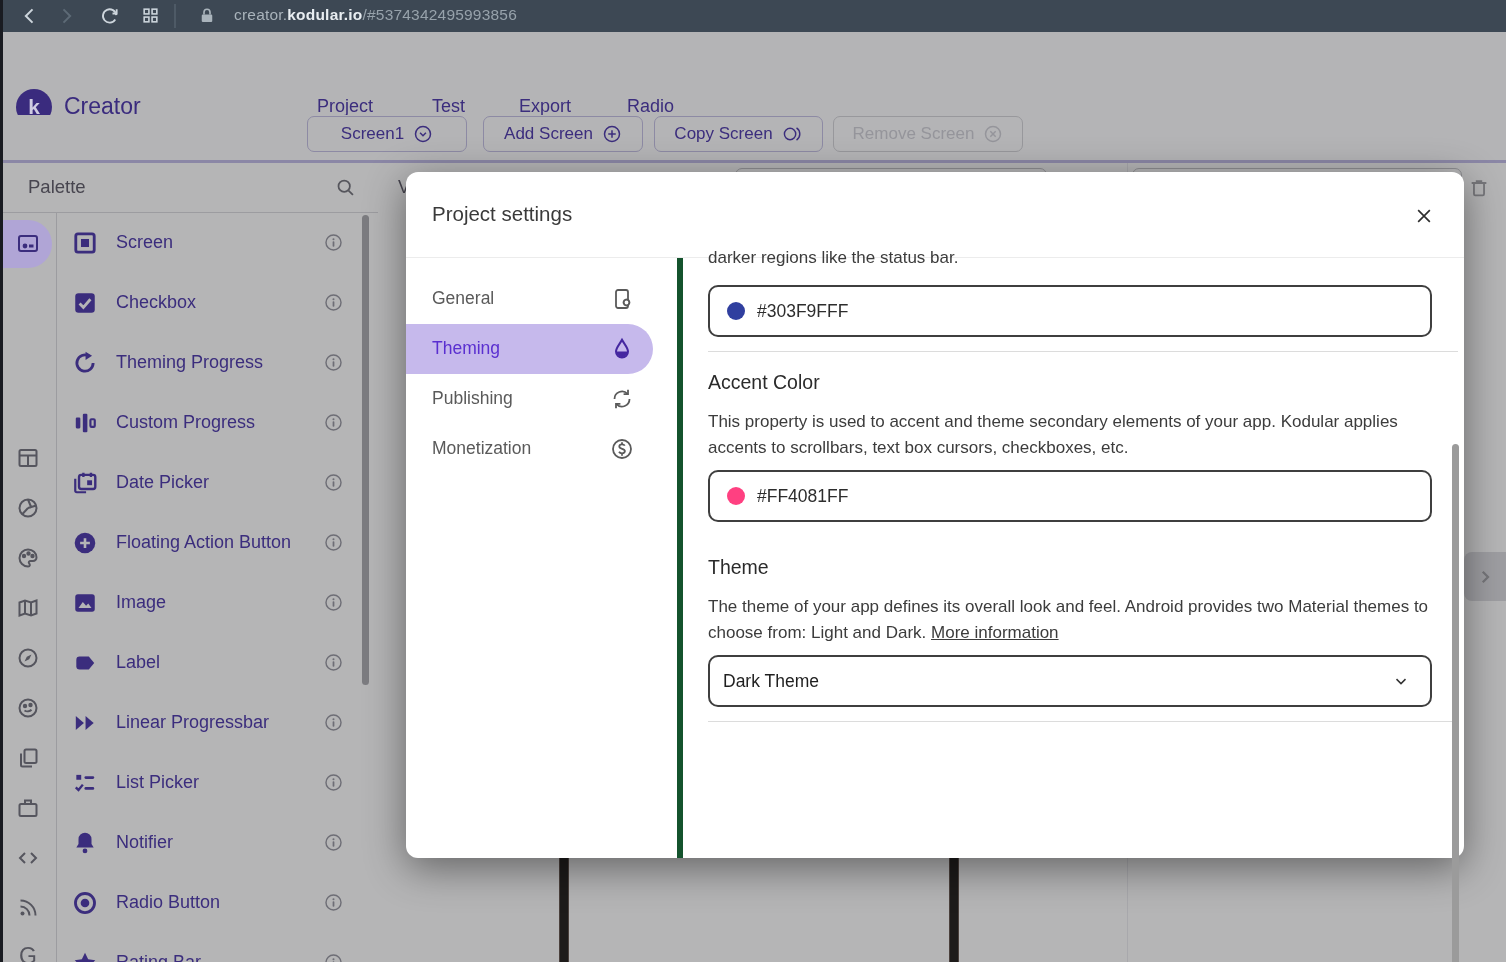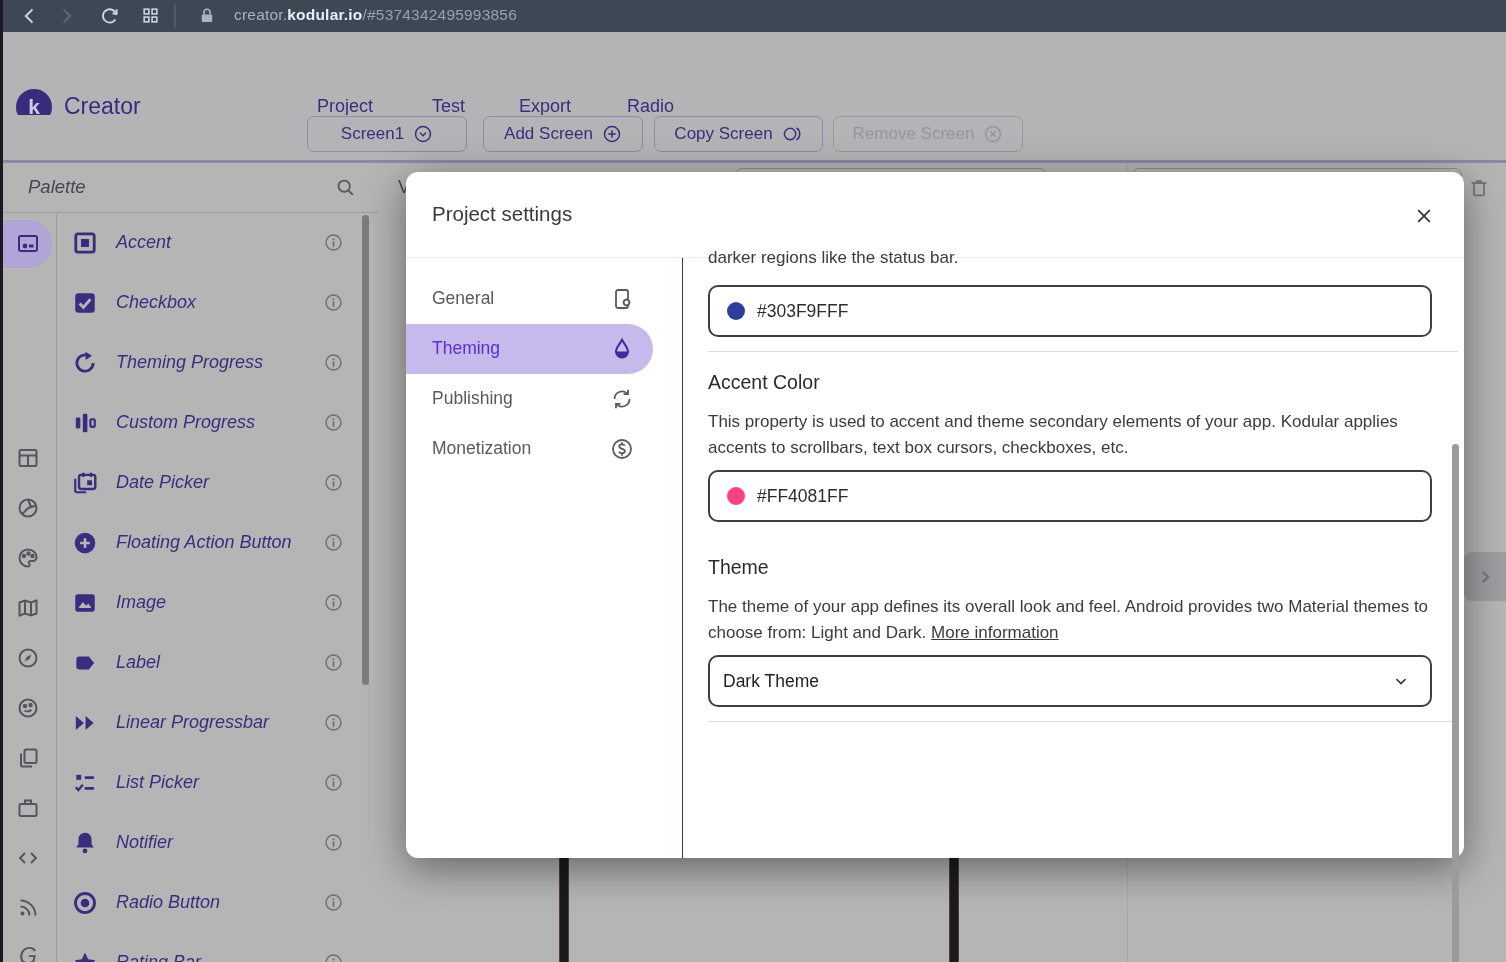--- a/index.html
+++ b/index.html
@@ -26,21 +26,21 @@
   .toolbar{position:absolute;left:0;top:115px;width:1506px;height:48px;background:#b4b4b6;
            border-bottom:3px solid #8b87a6;box-sizing:border-box;}
   .proj-name{position:absolute;left:28px;top:123px;font-size:18px;color:#3b2d7d;}
   .tb-btn{position:absolute;top:1px;height:36px;border:1.5px solid #8d8aa4;border-radius:7px;
           display:flex;align-items:center;justify-content:center;gap:9px;
           font-size:17px;color:#3b2d7d;box-sizing:border-box;}
   .tb-btn.disabled{border-color:#98989c;color:#95959b;}
 
   
   .palette{position:absolute;left:0;top:163px;width:417px;height:799px;background:#b5b5b6;
-           border-right:1px solid #a3a3a7;box-sizing:border-box;overflow:hidden;font-style:italic;}
+           border-right:1px solid #a3a3a7;box-sizing:border-box;overflow:hidden;}
   .palette-title{position:absolute;left:28px;top:13px;font-size:18.5px;color:#47454f;}
   .palette-hr{position:absolute;left:0;top:49px;width:378px;border-bottom:1px solid #9c9ca0;}
   .strip-divider{position:absolute;left:56px;top:50px;height:749px;border-left:1px solid #9c9ca0;}
   .cat-pill{position:absolute;left:0;top:57px;width:52px;height:48px;background:#b0a5d6;
             border-radius:0 26px 26px 0;}
   .cat-ic{position:absolute;left:16px;width:24px;height:24px;color:#55555e;}
   .cat-ic.sel{color:#3b2d7d;}
   .pal-row-ic{position:absolute;left:72px;width:26px;height:26px;color:#3b2d7d;}
   .pal-label{position:absolute;left:116px;font-size:18px;color:#3b2d7d;white-space:nowrap;}
   .info-ic{position:absolute;left:324px;width:19px;height:19px;color:#6e6e76;}
@@ -60,21 +60,21 @@
   .left-edge{position:absolute;left:0;top:0;width:3px;height:962px;background:#191b21;z-index:40;}
 
   
   .modal{position:absolute;left:406px;top:172px;width:1058px;height:686px;background:#ffffff;
          border-radius:12px;box-shadow:0 10px 40px rgba(0,0,0,.45);z-index:100;}
   .modal-header{position:absolute;left:0;top:0;width:100%;height:86px;
                 border-bottom:1px solid #ececec;box-sizing:border-box;}
   .modal-title{position:absolute;left:26px;top:30px;font-size:20.5px;color:#3a3a3a;}
   .modal-close{position:absolute;left:1008px;top:34px;width:20px;height:20px;color:#2e2e2e;}
   .modal-nav{position:absolute;left:0;top:86px;width:277px;height:600px;
-             border-right:1px solid #14532d;box-sizing:border-box;}
+             border-right:6px solid #14532d;box-sizing:border-box;}
   .nav-item{position:absolute;left:0;width:260px;height:50px;}
   .nav-pill{position:absolute;left:0;top:0;width:247px;height:50px;background:#c6b9ec;
             border-radius:0 25px 25px 0;}
   .nav-label{position:absolute;left:26px;top:14px;font-size:17.5px;color:#5a5a5a;}
   .nav-item.sel .nav-label{color:#5a2fd0;}
   .nav-ic{position:absolute;left:204px;top:13px;width:24px;height:24px;color:#5a5a5a;}
   .nav-item.sel .nav-ic{color:#4527a0;}
 
   .m-text{position:absolute;left:302px;font-size:17px;color:#3c3c3c;line-height:25.5px;}
   .m-head{position:absolute;left:302px;font-size:19.5px;color:#2b2b2b;}
@@ -257,21 +257,21 @@
         </svg>
       </span>
     <span class="cat-ic" style="top:781px;font-size:23px;line-height:24px;text-align:center">G</span>
 
     <span class="pal-row-ic" style="top:67px">
         <svg width="26" height="26" viewBox="0 0 24 24">
           <rect x="3.5" y="3.5" width="17" height="17" rx="2" fill="none" stroke="currentColor" stroke-width="2.6"></rect>
           <rect x="8.3" y="8.3" width="7.4" height="7.4" fill="currentColor"></rect>
         </svg>
       </span>
-    <span class="pal-label" style="top:69px">Accent</span>
+    <span class="pal-label" style="top:69px">Screen</span>
     <span class="info-ic" style="top:70px">
         <svg width="19" height="19" viewBox="0 0 24 24">
           <circle cx="12" cy="12" r="9.5" fill="none" stroke="currentColor" stroke-width="1.8"></circle>
           <circle cx="12" cy="7.8" r="1.3" fill="currentColor"></circle>
           <rect x="10.9" y="10.5" width="2.2" height="7" rx="1" fill="currentColor"></rect>
         </svg>
       </span>
 
     <span class="pal-row-ic" style="top:127px">
         <svg width="26" height="26" viewBox="0 0 24 24">

